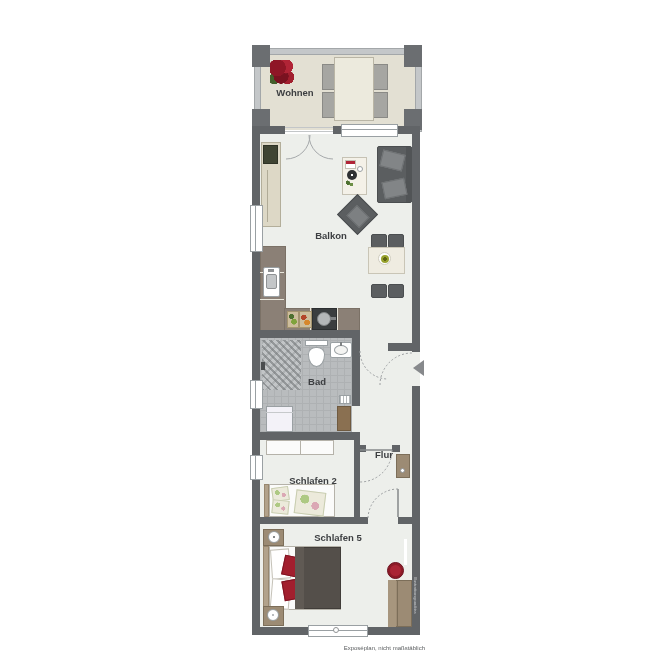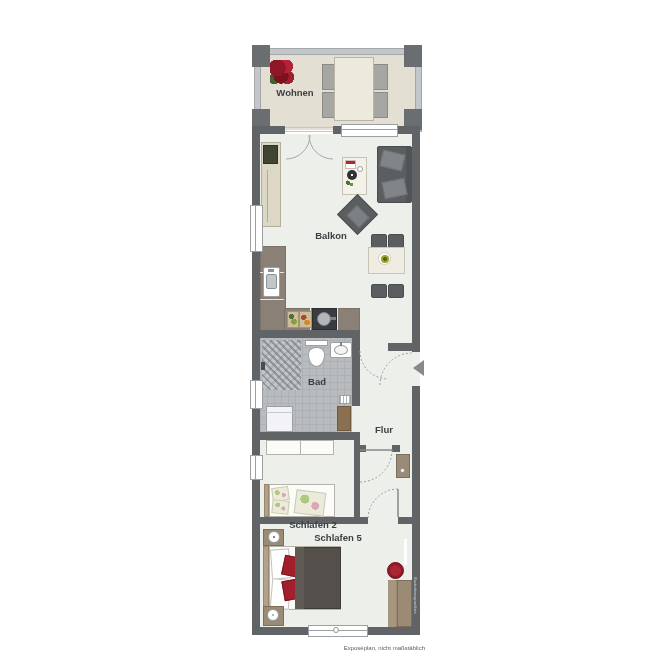--- a/index.html
+++ b/index.html
@@ -7,22 +7,22 @@
          font-family:"Liberation Sans",sans-serif;}
   .abs{position:absolute;box-sizing:border-box;}
   
   #title{position:absolute;left:0;top:7px;width:670px;text-align:center;
          font-size:15px;font-weight:bold;color:#2e3032;letter-spacing:.3px;}
   .lbl{position:absolute;font-size:9.5px;font-weight:bold;color:#3c3e41;
        transform:translate(-50%,-50%);white-space:nowrap;}
   #lbl-balkon{left:295px;top:92px;}
   #lbl-wohnen{left:331px;top:235px;}
   #lbl-bad{left:317px;top:381px;}
-  #lbl-flur{left:384px;top:429px;}
-  #lbl-s2{left:313px;top:480px;margin-top:44px;}
+  #lbl-flur{left:384px;top:454px;}
+  #lbl-s2{left:313px;top:480px;}
   #lbl-s1{left:338px;top:537px;}
   #caption{position:absolute;right:245px;top:645px;font-size:6px;color:#5a5d5f;}
   #watermark{position:absolute;left:412px;top:577px;width:7px;height:56px;
              font-size:4px;color:#c9cbcd;writing-mode:vertical-rl;overflow:hidden;line-height:7px;}
   
   .wall{position:absolute;background:#616467;box-sizing:border-box;}
   #w-top-a{left:252px;top:126px;width:33px;height:8px;}
   #w-top-b{left:333px;top:126px;width:8px;height:8px;}
   #w-top-c{left:396px;top:126px;width:24px;height:8px;}
   #w-left{left:252px;top:126px;width:8px;height:509px;}

